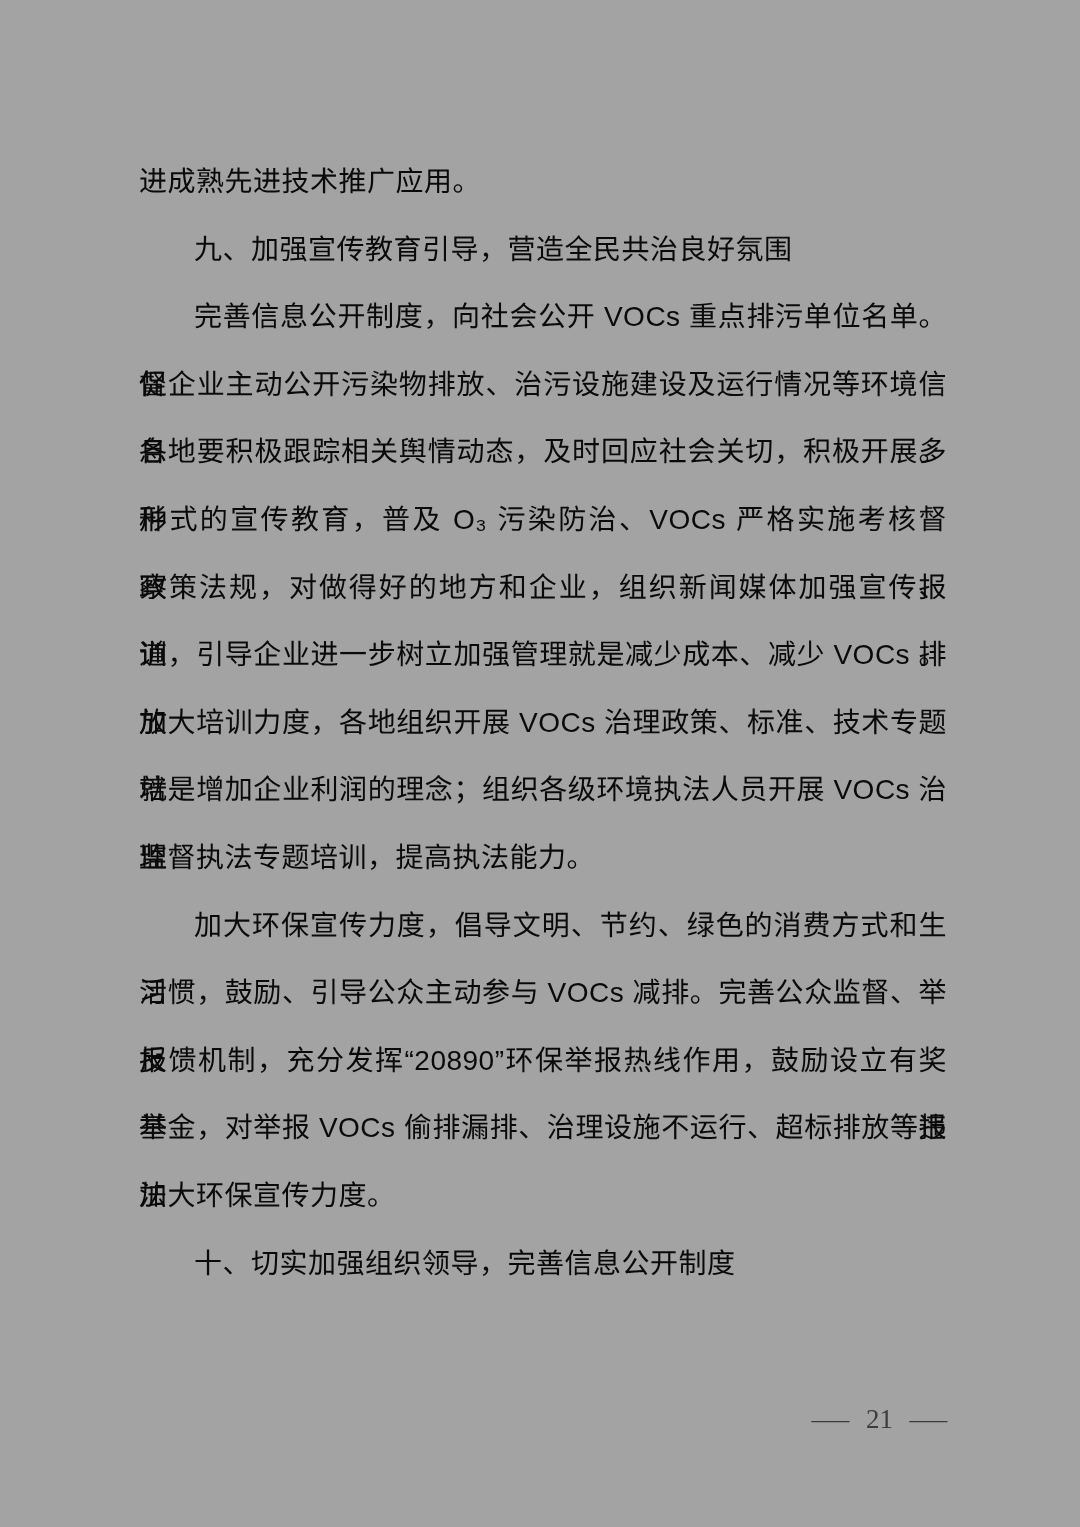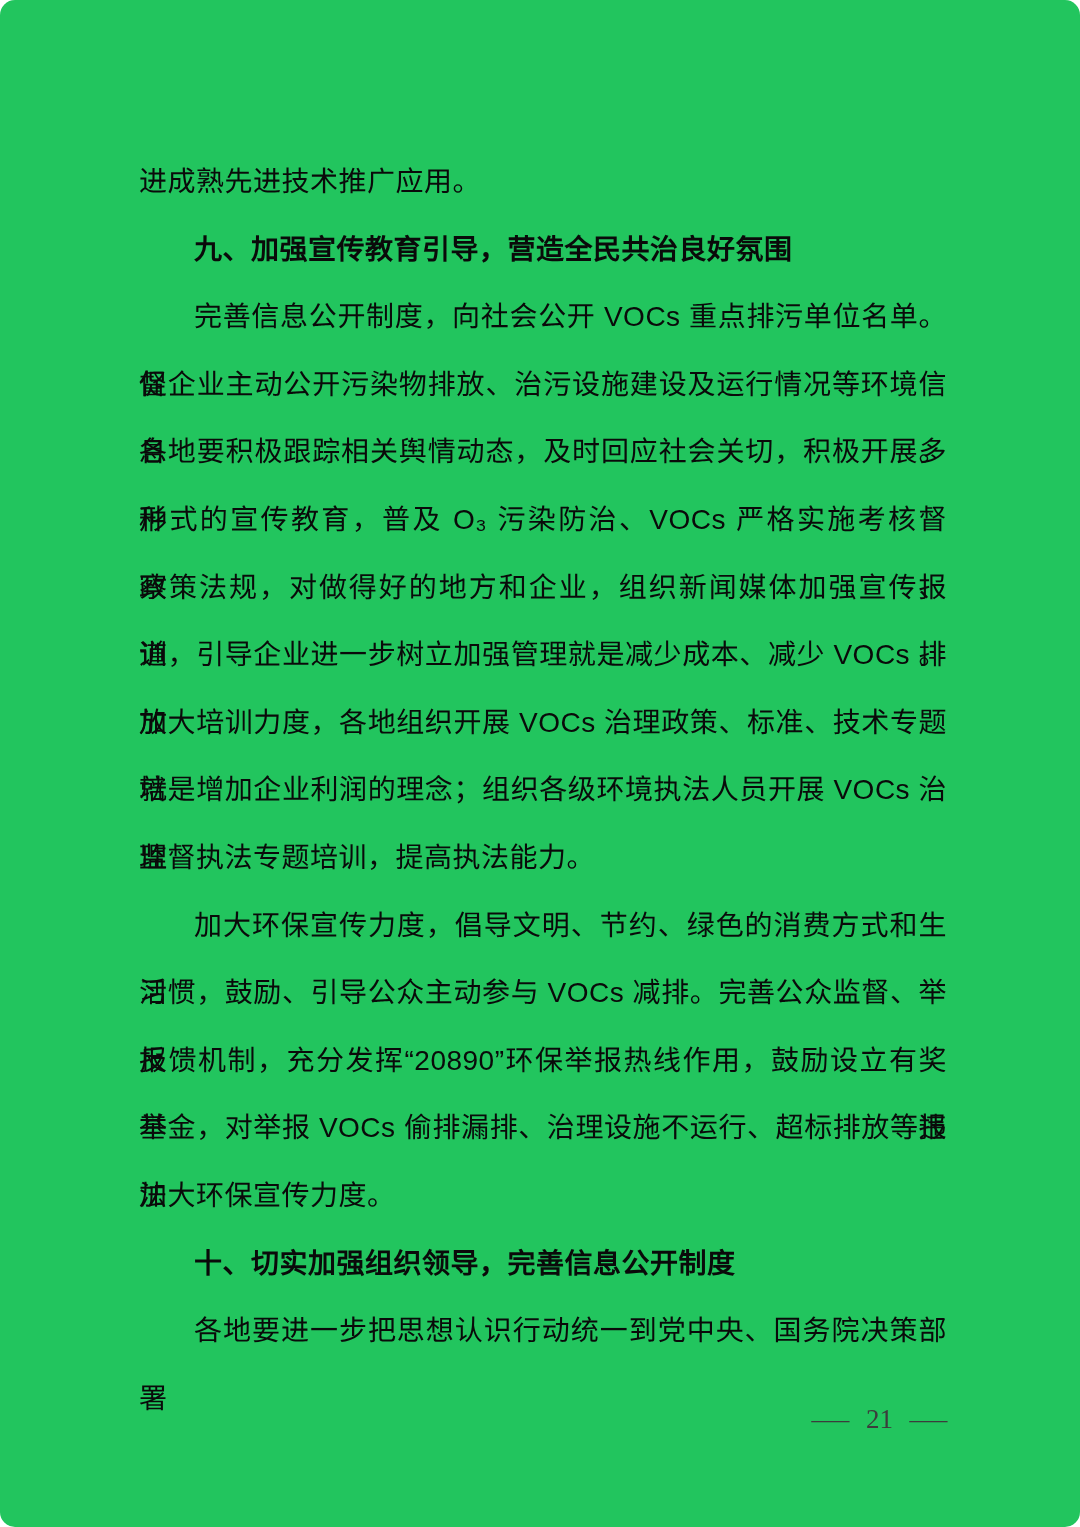--- a/index.html
+++ b/index.html
@@ -11,22 +11,21 @@
     height: 1527px;
     background: #ffffff;
     position: relative;
     overflow: hidden;
     font-family: "Liberation Sans", sans-serif;
     color: #0a0a0a;
   }
   .doc-page {
     position: absolute;
     inset: 0;
-    background: #22c55e;
-    border-radius: 15px;
+    background: #a3a3a3;
   }
   .content {
     position: absolute;
     left: 139px;
     top: 148px;
     width: 808px;
   }
   .line {
     font-size: 28px;
     line-height: 67.6px;
@@ -39,21 +38,21 @@
   .line.justify {
     white-space: normal;
     text-align: justify;
     text-align-last: justify;
     text-justify: inter-ideograph;
   }
   .line.indent {
     text-indent: 55px;
   }
   .line.bold {
-    font-weight: 700;
+    font-weight: 400;
   }
   .page-footer {
     position: absolute;
     top: 1404px;
     right: 138px;
     display: flex;
     align-items: center;
     gap: 22px;
     font-family: "Liberation Serif", serif;
     font-size: 27px;
@@ -81,21 +80,20 @@
       <div class="line justify">训，引导企业进一步树立加强管理就是减少成本、减少 VOCs 排放</div>
       <div class="line justify">加大培训力度，各地组织开展 VOCs 治理政策、标准、技术专题培</div>
       <div class="line justify">就是增加企业利润的理念；组织各级环境执法人员开展 VOCs 治理</div>
       <div class="line">监督执法专题培训，提高执法能力。</div>
       <div class="line indent justify">加大环保宣传力度，倡导文明、节约、绿色的消费方式和生活</div>
       <div class="line justify">习惯，鼓励、引导公众主动参与 VOCs 减排。完善公众监督、举报</div>
       <div class="line justify">反馈机制，充分发挥“20890”环保举报热线作用，鼓励设立有奖举报</div>
       <div class="line justify">基金，对举报 VOCs 偷排漏排、治理设施不运行、超标排放等违法</div>
       <div class="line">加大环保宣传力度。</div>
       <div class="line indent bold">十、切实加强组织领导，完善信息公开制度</div>
-      <div class="line indent justify">各地要进一步把思想认识行动统一到党中央、国务院决策部署</div>
     </div>
 
   <div class="page-footer">
     <span class="dash">—</span>
     <span class="num">21</span>
     <span class="dash">—</span>
   </div>
 
 </div>
 

